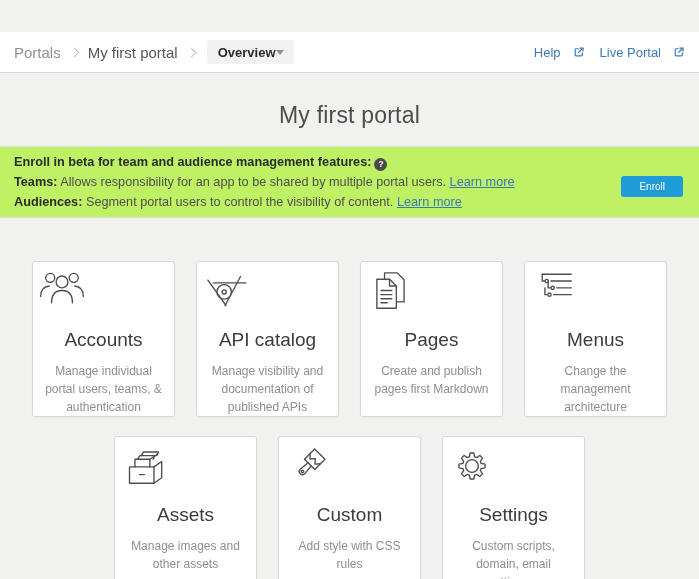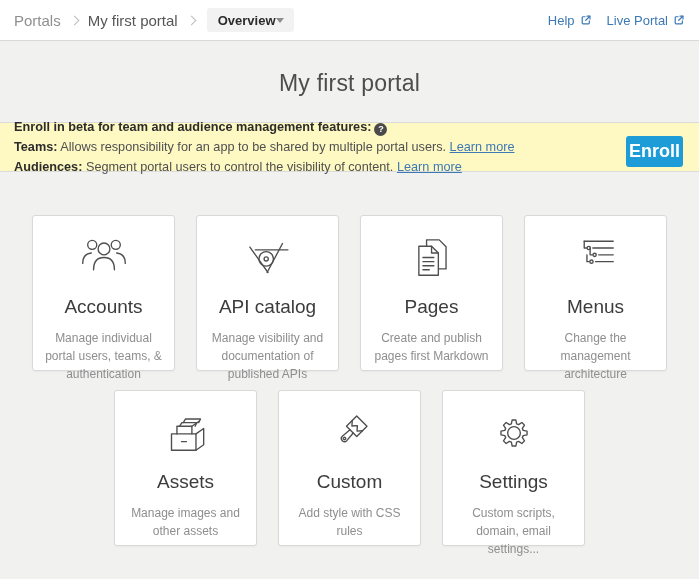--- a/index.html
+++ b/index.html
@@ -8,77 +8,78 @@
     font-family: "Liberation Sans", sans-serif;
     background:#f1f1f0;
     color:#3c3c3c;
     overflow:hidden;
   }
   
   .topbar {
     height:41px; background:#ffffff; border-bottom:1px solid #d8d8d8;
     display:flex; align-items:center; justify-content:space-between;
     padding:0 14px;
+    margin-top:32px;
   }
   .breadcrumb { display:flex; align-items:center; gap:9px; }
   .crumb-root { color:#8f8f8f; font-size:15px; cursor:pointer; }
   .crumb-portal { color:#565656; font-size:15px; cursor:pointer; }
   .sep-chevron {
     width:7px; height:7px; border-top:1.5px solid #bcbcbc; border-right:1.5px solid #bcbcbc;
     transform:rotate(45deg); display:inline-block; margin:0 1px;
   }
   .section-dropdown {
     background:#f2f2f2; border-radius:3px; height:24px;
     display:flex; align-items:center; 
     padding:0 10px 0 11px; cursor:pointer; margin-left:2px;
   }
   .section-dropdown .label { font-size:13px; font-weight:bold; color:#2b2b2b; }
   .caret-down {
     width:0; height:0; border-left:4px solid transparent; border-right:4px solid transparent;
     border-top:5px solid #8d8d8d;
   }
   .top-links { display:flex; align-items:center; gap:15px; }
-  .top-link { display:flex; align-items:center; gap:5px; color:#3d79b5; font-size:13px; cursor:pointer; }
+  .top-link { display:flex; align-items:center; gap:12px; color:#3d79b5; font-size:13px; cursor:pointer; }
   .ext-icon { width:12px; height:12px; display:block; }
   
   .page-title {
     text-align:center; font-size:23px; font-weight:400; color:#4d4d4d;
     margin-top:26px; line-height:32px; letter-spacing:.2px;
   }
   
   .banner {
-    margin-top:23px; background:#fef9c3;
+    margin-top:15px; background:#bef264;
     border-top:1px solid #dbdbdb; border-bottom:1px solid #dbdbdb;
     display:flex; align-items:center; justify-content:space-between;
-    padding:9px 16px 9px 14px; height:50px;
+    padding:9px 16px 9px 14px; height:72px;
   }
   .banner-text { font-size:12.7px; line-height:20px; color:#4f4f4f; }
   .banner-text .bold { font-weight:bold; color:#2c2c2c; }
   .banner-link { color:#3d79b5; cursor:pointer;text-decoration:underline; }
   .qmark {
     display:inline-flex; align-items:center; justify-content:center;
     width:13px; height:13px; border-radius:50%; background:#4a4a4a;
     color:#fff; font-size:9px; font-weight:bold; vertical-align:-1px; margin-left:3px;
     cursor:pointer;
   }
   .enroll-btn {
     background:#1d9cd8; color:#ffffff; border:none; border-radius:3px;
-    font-family:inherit; font-size:18px; font-weight:bold;
-    padding:5px 3px; cursor:pointer; margin-top:8px;
+    font-family:inherit; font-size:10px; font-weight:normal;
+    padding:5px 18px; cursor:pointer; margin-top:8px;
   }
   
   .cards { margin-top:43px; }
   .card-row { display:flex; justify-content:center; gap:21px; }
   .card-row + .card-row { margin-top:19px; }
   .card {
     width:143px; height:156px; background:#ffffff;
     border:1px solid #d9d9d9; border-radius:3px;
     box-shadow:0 1px 2px rgba(0,0,0,0.04);
-    display:flex; flex-direction:column; align-items:center;
-    padding-top:13px; cursor:pointer; text-align:center;
+    display:flex; flex-direction:column; 
+    cursor:pointer; text-align:center;
   }
   .card-icon { width:58px; height:58px; }
   .card-icon svg { width:58px; height:58px; display:block; }
   .card-title { font-size:19px; font-weight:400; color:#3c3c3c; margin-top:7px; line-height:26px; }
   .card-desc { font-size:12px; color:#8e8e8e; line-height:18px; margin-top:9px; padding:0 9px; }
   .icon-stroke { stroke:#4e4e4e; fill:none; stroke-width:1.5; stroke-linecap:round; stroke-linejoin:round; }
 </style>
 </head>
 <body>
 

